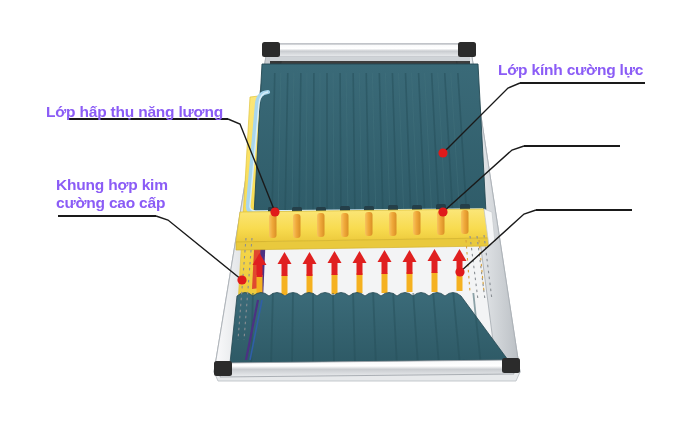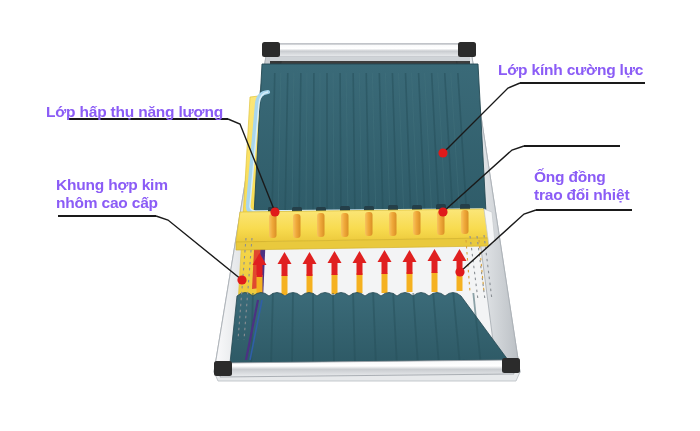--- a/index.html
+++ b/index.html
@@ -280,18 +280,16 @@
         <line x1="68" y1="119" x2="228" y2="119" stroke="#1a1a1a"></line>
         <line x1="58" y1="216" x2="156" y2="216" stroke="#1a1a1a"></line>
         <line x1="520" y1="83" x2="645" y2="83" stroke="#1a1a1a"></line>
         <line x1="524" y1="146" x2="620" y2="146" stroke="#1a1a1a"></line>
         <line x1="536" y1="210" x2="632" y2="210" stroke="#1a1a1a"></line>
       </g>
   </svg>
 
   <div class="lbl s15" style="left:46px;top:97px;margin-top:6px;">Lớp hấp thụ năng lượng</div>
   <div class="lbl s15" style="left:56px;top:176px;">Khung hợp kim
-nhôm cao cấp</div>
+cường cao cấp</div>
   <div class="lbl s15" style="left:498px;top:61px;">Lớp kính cường lực</div>
-  <div class="lbl s15" style="left:534px;top:168px;">Ống đồng
-trao đổi nhiệt</div>
 
 </div>
 
 </body></html>

